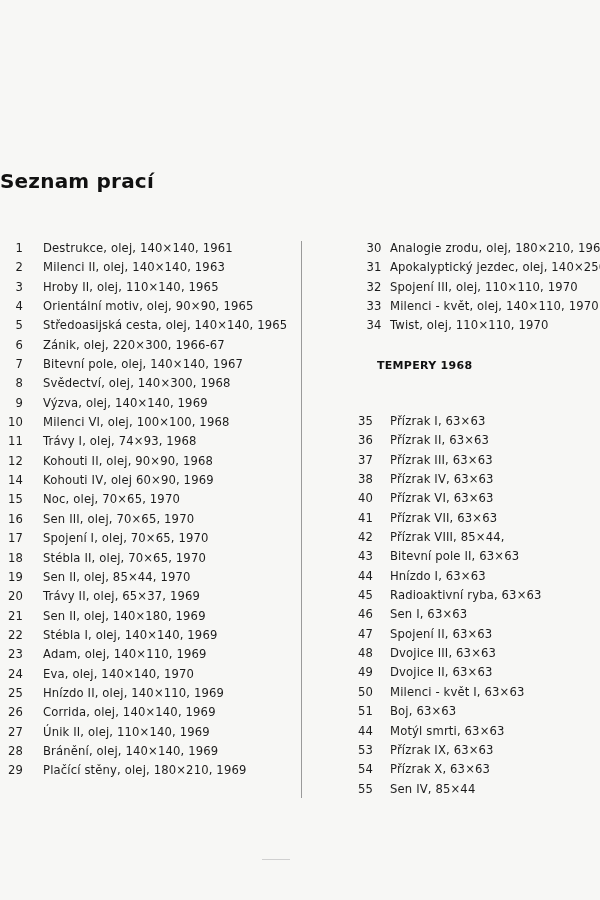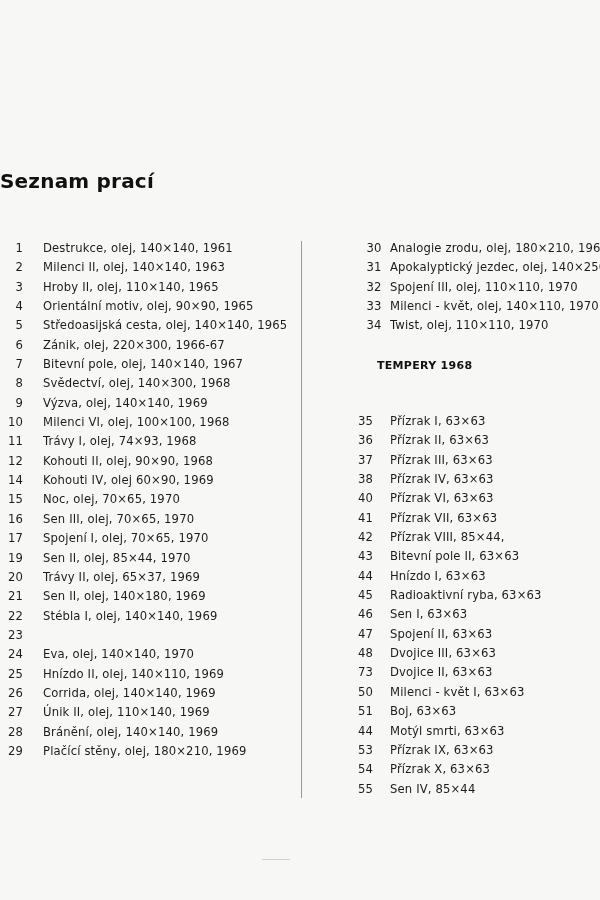--- a/index.html
+++ b/index.html
@@ -163,37 +163,42 @@
     </div>
     <div class="entry">
       <span class="num">16</span>
       <span class="text">Sen III, olej, 70×65, 1970</span>
     </div>
     <div class="entry">
       <span class="num">17</span>
       <span class="text">Spojení I, olej, 70×65, 1970</span>
     </div>
     <div class="entry">
+      <span class="num">18</span>
+      <span class="text">Stébla II, olej, 70×65, 1970</span>
+    </div>
+    <div class="entry">
       <span class="num">19</span>
       <span class="text">Sen II, olej, 85×44, 1970</span>
     </div>
     <div class="entry">
       <span class="num">20</span>
       <span class="text">Trávy II, olej, 65×37, 1969</span>
     </div>
     <div class="entry">
       <span class="num">21</span>
       <span class="text">Sen II, olej, 140×180, 1969</span>
     </div>
     <div class="entry">
       <span class="num">22</span>
       <span class="text">Stébla I, olej, 140×140, 1969</span>
     </div>
     <div class="entry">
       <span class="num">23</span>
+      <span class="text">Adam, olej, 140×110, 1969</span>
     </div>
     <div class="entry">
       <span class="num">24</span>
       <span class="text">Eva, olej, 140×140, 1970</span>
     </div>
     <div class="entry">
       <span class="num">25</span>
       <span class="text">Hnízdo II, olej, 140×110, 1969</span>
     </div>
     <div class="entry">
@@ -288,21 +293,21 @@
     </div>
     <div class="entry">
       <span class="num">47</span>
       <span class="text">Spojení II, 63×63</span>
     </div>
     <div class="entry">
       <span class="num">48</span>
       <span class="text">Dvojice III, 63×63</span>
     </div>
     <div class="entry">
-      <span class="num">73</span>
+      <span class="num">49</span>
       <span class="text">Dvojice II, 63×63</span>
     </div>
     <div class="entry">
       <span class="num">50</span>
       <span class="text">Milenci - květ I, 63×63</span>
     </div>
     <div class="entry">
       <span class="num">51</span>
       <span class="text">Boj, 63×63</span>
     </div>

